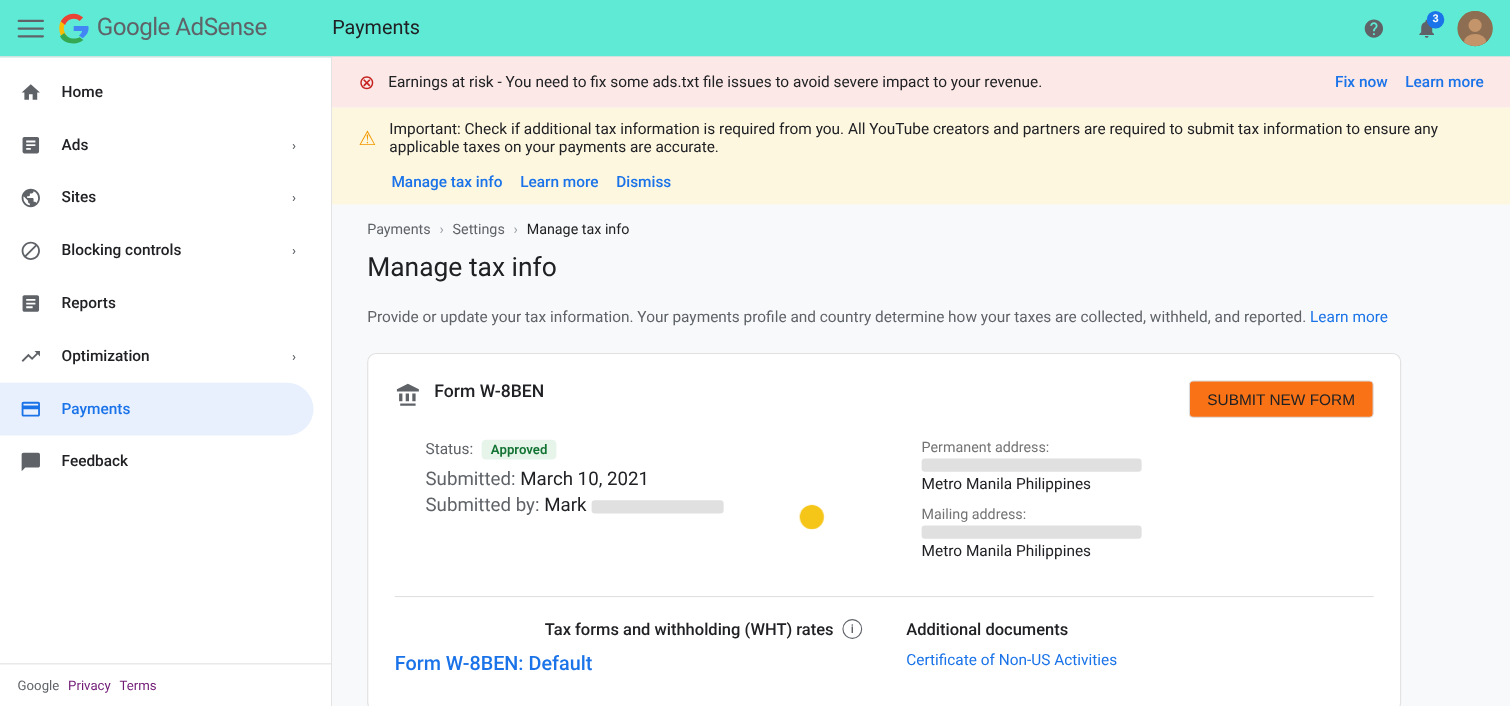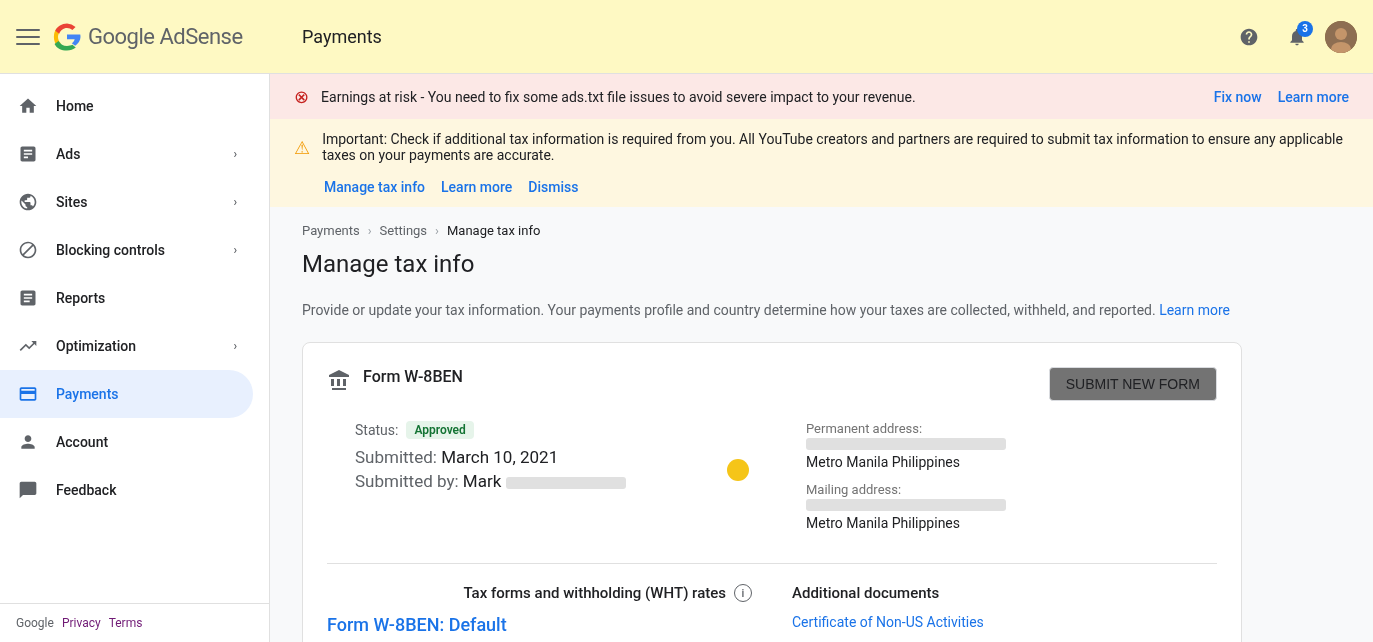--- a/index.html
+++ b/index.html
@@ -1,41 +1,41 @@
 <!DOCTYPE html>
 <html><head>
   <meta charset="utf-8">
   <style>
     * { box-sizing: border-box; margin: 0; padding: 0; }
     body { font-family: 'Google Sans', Roboto, Arial, sans-serif; font-size: 14px; color: #202124; background: #f1f3f4; display: flex; flex-direction: column; height: 642px; overflow: hidden; }
 
     
     .topbar {
-      display: flex; align-items: center; height: 74px;
-      background: #fef9c3; border-bottom: 1px solid #e0e0e0;
+      display: flex; align-items: center; height: 52px;
+      background: #5eead4; border-bottom: 1px solid #e0e0e0;
       padding: 0 16px; flex-shrink: 0; z-index: 10;
     }
     .topbar-left { display: flex; align-items: center; gap: 12px; width: 270px; }
     .hamburger-icon { width: 24px; height: 24px; display: flex; flex-direction: column; justify-content: center; gap: 5px; cursor: pointer; }
     .hamburger-icon span { display: block; height: 2px; background: #5f6368; border-radius: 1px; }
     .logo { display: flex; align-items: center; gap: 6px; }
     .logo-g { width: 30px; height: 30px; }
     .app-name { font-size: 22px; font-weight: 400; color: #5f6368; letter-spacing: -0.5px; }
     .topbar-center { flex: 1; padding-left: 16px; font-size: 18px; font-weight: 400; color: #202124; }
     .topbar-right { display: flex; align-items: center; gap: 8px; }
     .icon-btn { width: 40px; height: 40px; border-radius: 50%; display: flex; align-items: center; justify-content: center; cursor: pointer; border: none; background: transparent; position: relative; }
     .notif-badge { position: absolute; top: 4px; right: 4px; background: #1a73e8; color: #fff; border-radius: 50%; width: 16px; height: 16px; font-size: 10px; display: flex; align-items: center; justify-content: center; font-weight: 600; }
     .avatar { width: 32px; height: 32px; border-radius: 50%; background: #8a6a3c; display: flex; align-items: center; justify-content: center; overflow: hidden; cursor: pointer; }
 
     
     .layout { display: flex; flex: 1; overflow: hidden; }
 
     
     .sidebar {
-      width: 270px; background: #fff; flex-shrink: 0;
+      width: 302px; background: #fff; flex-shrink: 0;
       display: flex; flex-direction: column; overflow-y: auto;
       border-right: 1px solid #e0e0e0;
     }
     .sidebar-nav { flex: 1; padding: 8px 0; }
     .nav-item {
       display: flex; align-items: center; height: 48px;
       padding: 0 16px; cursor: pointer; border-radius: 0 24px 24px 0;
       margin-right: 16px; gap: 16px; color: #202124;
       font-size: 14px; font-weight: 500;
     }
@@ -77,21 +77,21 @@
     .tax-card {
       background: #fff; border: 1px solid #e0e0e0; border-radius: 8px;
       padding: 24px; max-width: 940px;
     }
     .tax-card-title { font-size: 16px; font-weight: 500; color: #202124; margin-bottom: 20px; }
 
     .form-section { display: flex; align-items: flex-start; gap: 12px; margin-bottom: 20px; }
     .form-icon { font-size: 24px; color: #5f6368; margin-top: 2px; }
     .form-name { font-size: 16px; font-weight: 500; color: #202124; }
     .submit-btn {
-      margin-left: auto; padding: 8px 16px; background: #737373;
+      margin-left: auto; padding: 8px 16px; background: #f97316;
       border: 1px solid #dadce0; border-radius: 4px; font-size: 14px;
       font-weight: 500; color: #202124; cursor: pointer;
     }
 
     .form-details { display: flex; gap: 40px; margin-left: 28px; }
     .form-left { flex: 1; }
     .form-right { flex: 1; }
 
     .status-row { display: flex; align-items: center; gap: 8px; margin-bottom: 8px; }
     .status-badge {
@@ -233,28 +233,20 @@
         <span class="nav-icon">
           <svg width="20" height="20" viewBox="0 0 24 24" fill="currentColor">
               <path d="M20 4H4c-1.11 0-1.99.89-1.99 2L2 18c0 1.11.89 2 2 2h16c1.11 0 2-.89 2-2V6c0-1.11-.89-2-2-2zm0 14H4v-6h16v6zm0-10H4V6h16v2z"></path>
             </svg>
         </span>
         <span>Payments</span>
       </div>
       <div class="nav-item">
         <span class="nav-icon">
           <svg width="20" height="20" viewBox="0 0 24 24" fill="currentColor">
-              <path d="M12 12c2.21 0 4-1.79 4-4s-1.79-4-4-4-4 1.79-4 4 1.79 4 4 4zm0 2c-2.67 0-8 1.34-8 4v2h16v-2c0-2.66-5.33-4-8-4z"></path>
-            </svg>
-        </span>
-        <span>Account</span>
-      </div>
-      <div class="nav-item">
-        <span class="nav-icon">
-          <svg width="20" height="20" viewBox="0 0 24 24" fill="currentColor">
               <path d="M20 2H4c-1.1 0-2 .9-2 2v18l4-4h14c1.1 0 2-.9 2-2V4c0-1.1-.9-2-2-2z"></path>
             </svg>
         </span>
         <span>Feedback</span>
       </div>
     </nav>
     <div class="sidebar-footer">
       <span>Google</span>
       <a>Privacy</a>
       <a>Terms</a>

